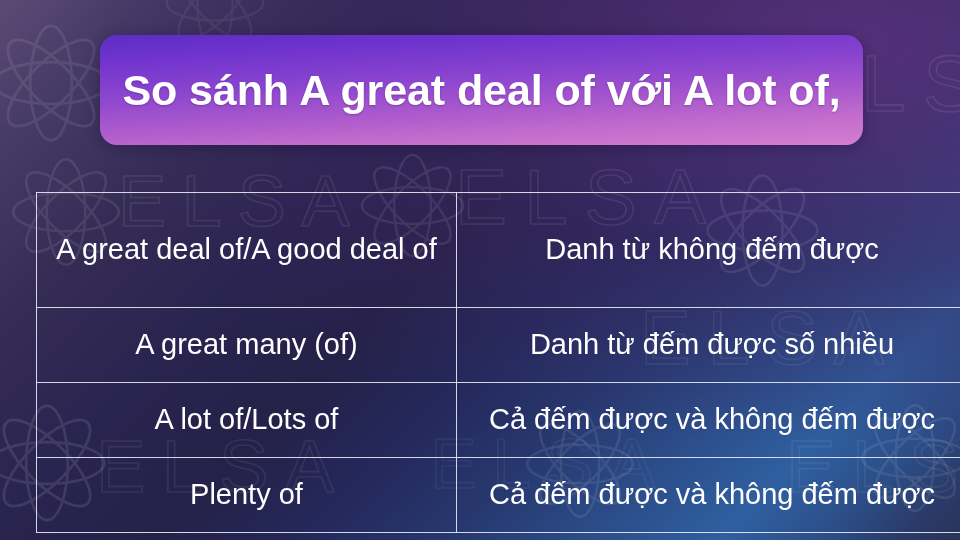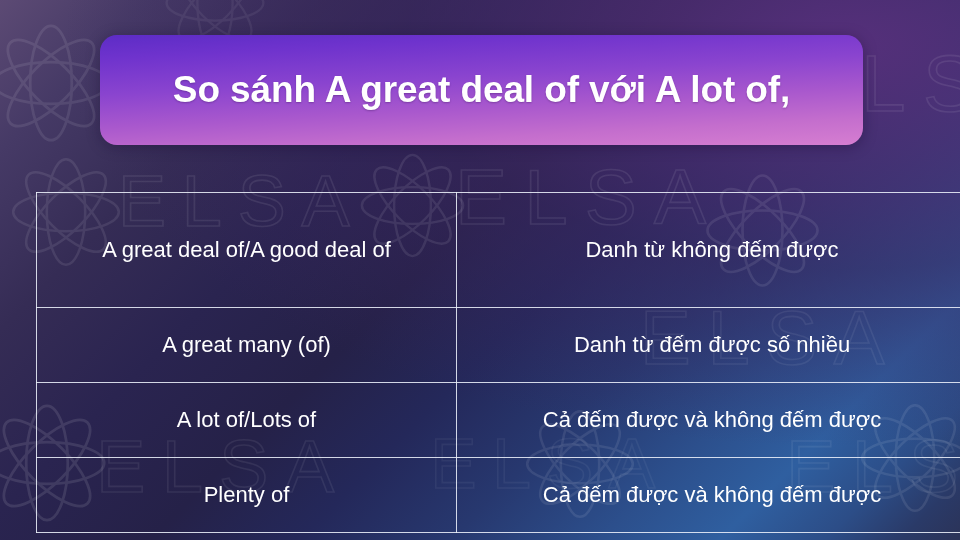--- a/index.html
+++ b/index.html
@@ -63,21 +63,21 @@
     height: 110px;
     border-radius: 17px;
     background: linear-gradient(177deg, #5d2cc6 0%, #6f33cd 16%, #8a44cf 40%, #a958cd 62%, #c46ecd 82%, #d67ed1 100%);
     box-shadow: 0 2px 14px rgba(20,10,45,0.35);
     display: flex;
     align-items: center;
     justify-content: center;
   }
   #title-text {
     color: #ffffff;
-    font-size: 37px;
+    font-size: 43px;
     font-weight: 700;
     line-height: 1.22;
     text-align: center;
     padding: 0 18px;
     letter-spacing: -0.1px;
     text-shadow: 0 1px 2px rgba(40,14,70,0.30);
   }
 
   
   #content-table {
@@ -85,21 +85,21 @@
     left: 36px;
     top: 192px;
     width: 889px;
     height: 306px;
     border-collapse: collapse;
     table-layout: fixed;
   }
   #content-table td {
     border: 1.5px solid rgba(236,240,250,0.88);
     color: #ffffff;
-    font-size: 22px;
+    font-size: 29px;
     font-weight: 400;
     text-align: center;
     vertical-align: middle;
     line-height: 1.22;
     padding: 4px 10px;
     background: transparent;
   }
   #content-table td.col-left  { width: 399px; }
   #content-table td.col-right { width: 490px; }
   tr.row-tall td { height: 106px; }

